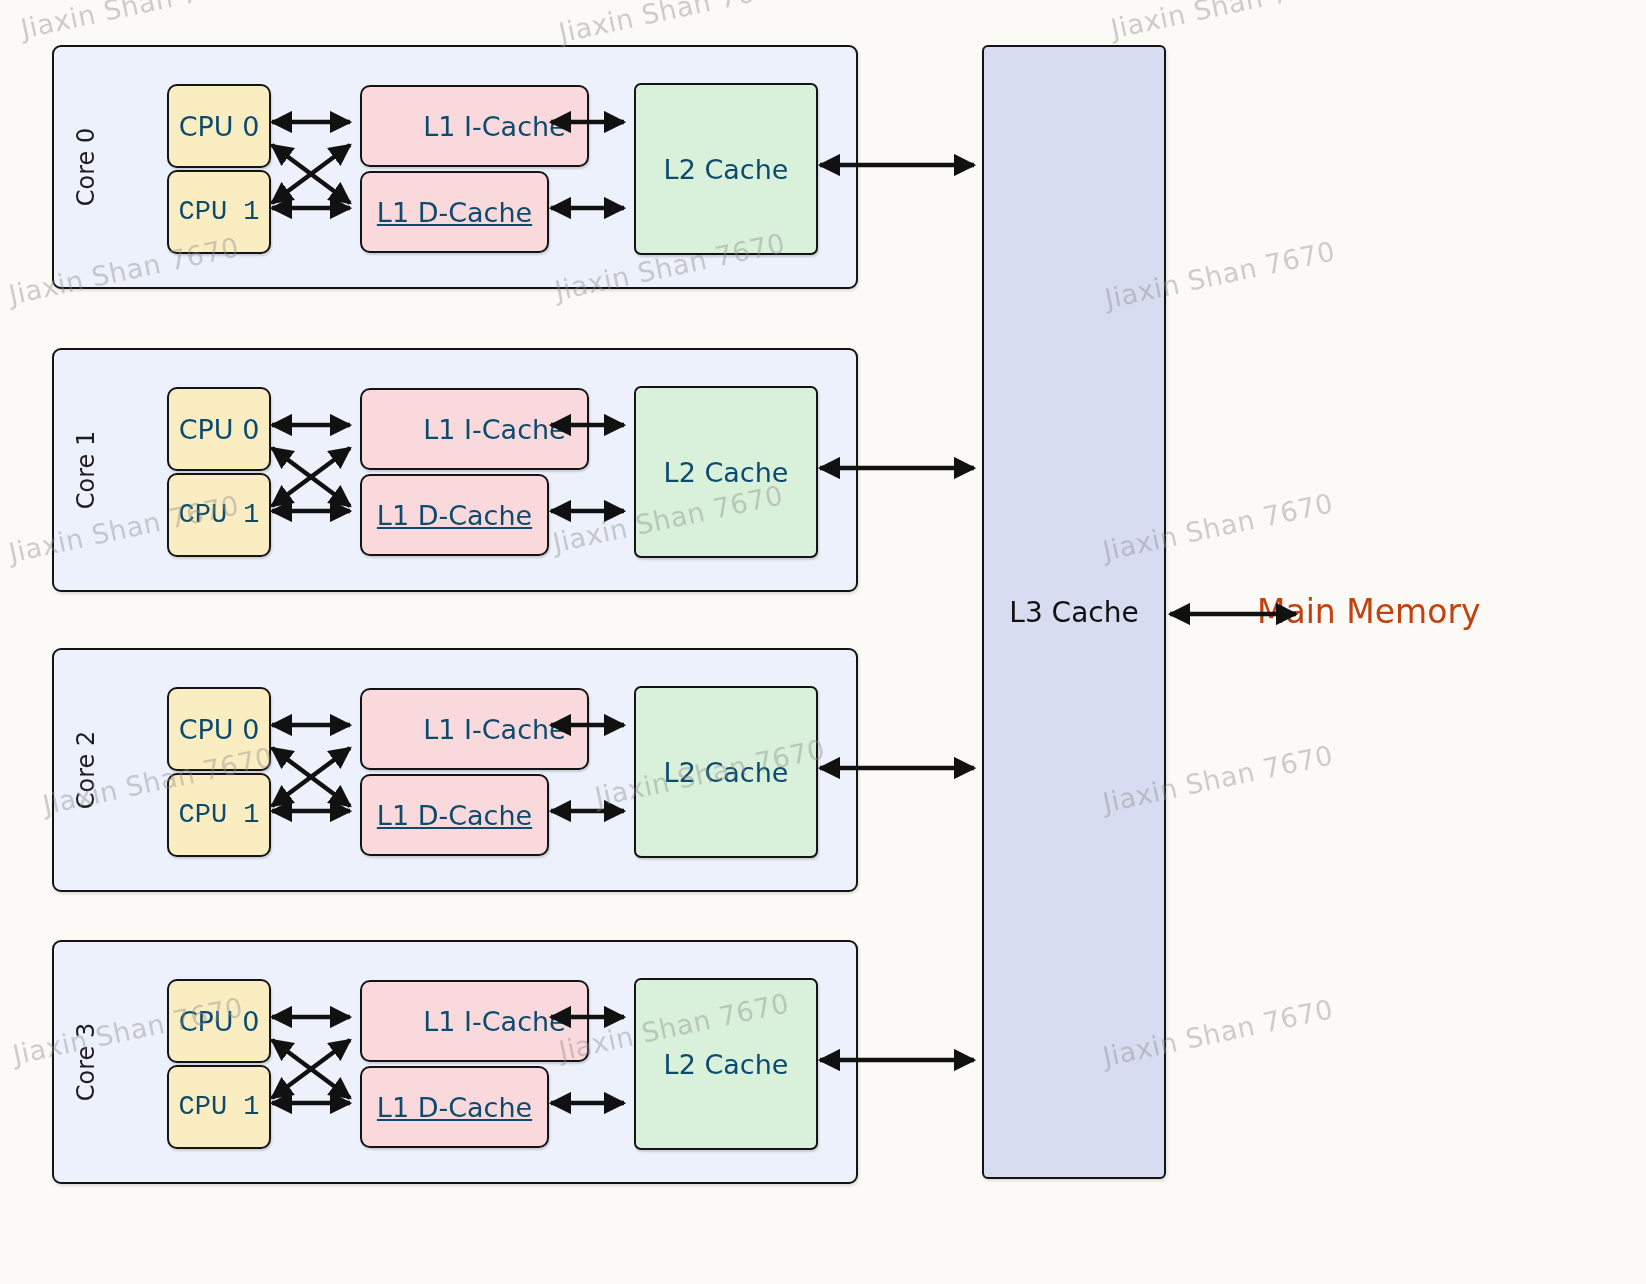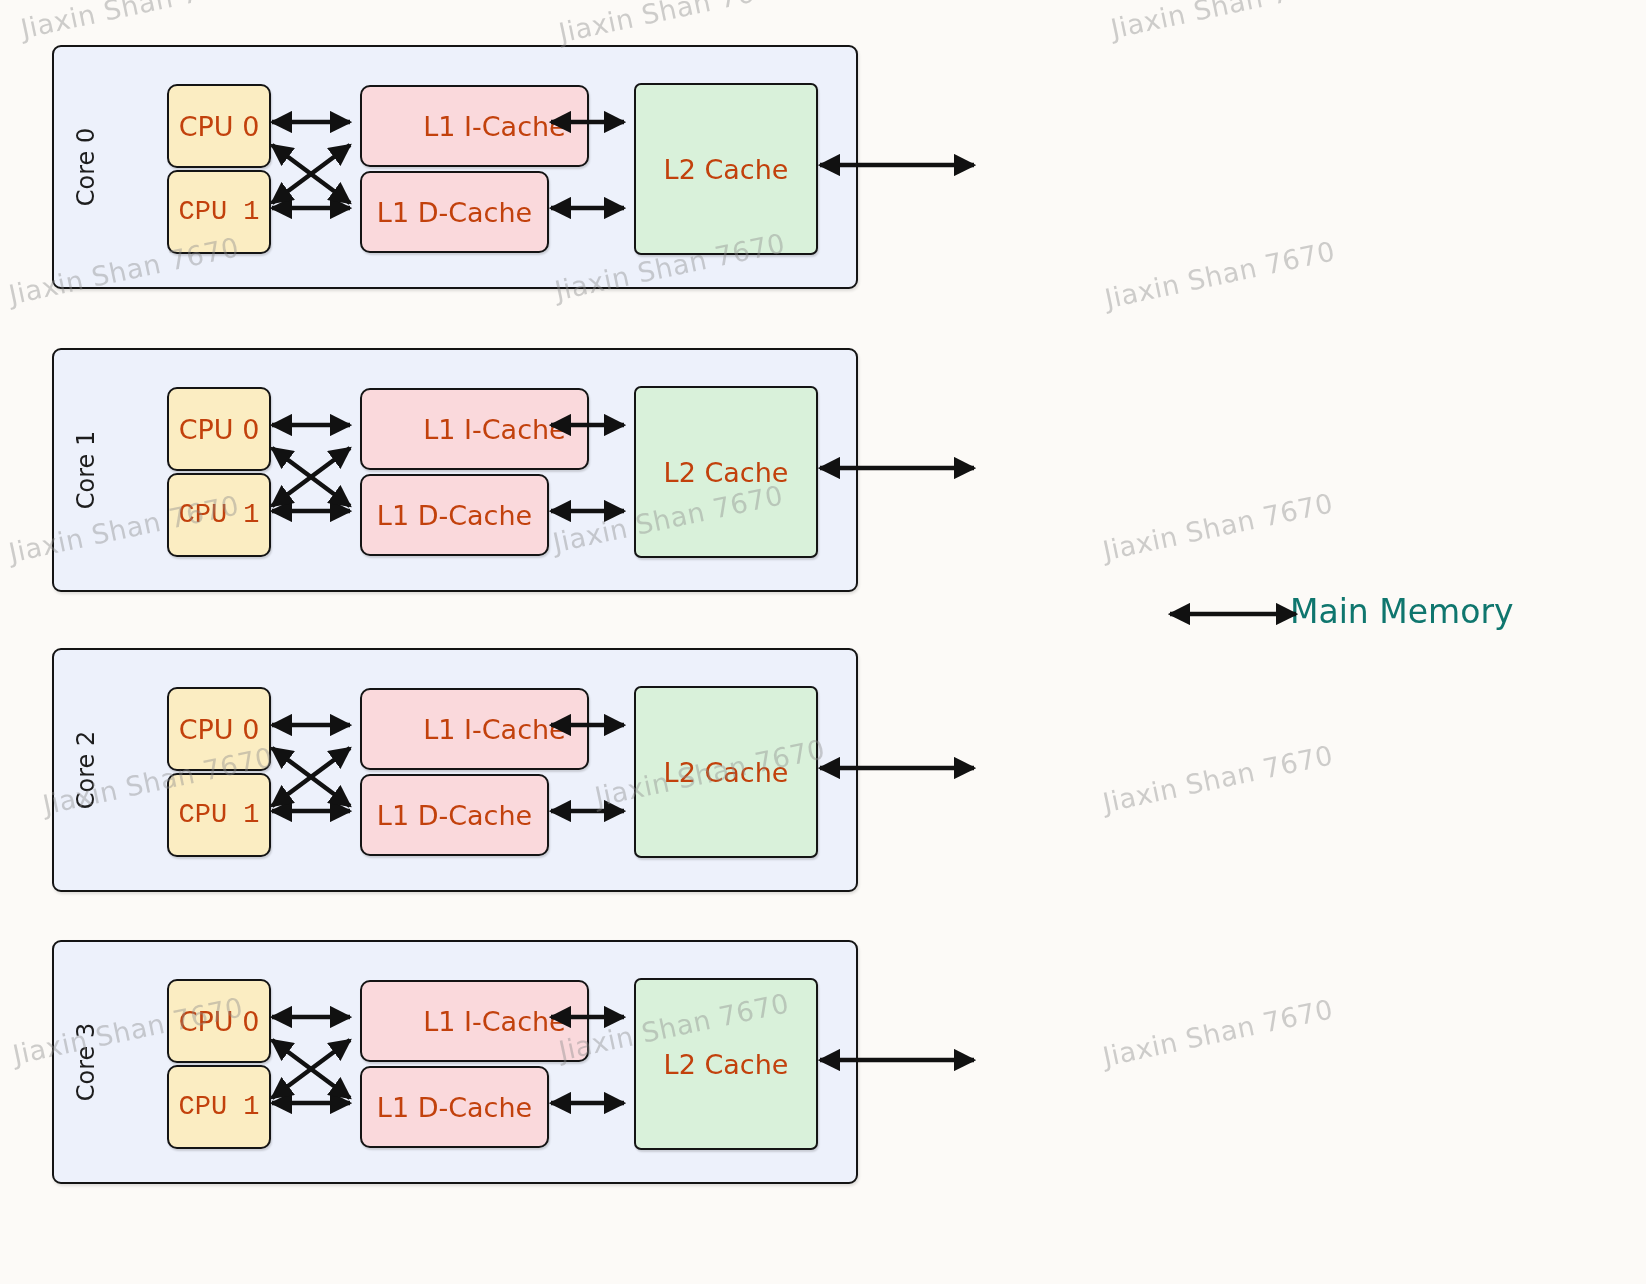--- a/index.html
+++ b/index.html
@@ -19,40 +19,40 @@
   }
   .core-label-wrap{
     position:absolute;left:6px;top:0;bottom:0;width:52px;
     display:flex;align-items:center;justify-content:center;
   }
   .core-label{
     transform:rotate(-90deg);white-space:nowrap;font-size:24px;color:#1d1d1d;
   }
   .box{
     position:absolute;display:flex;align-items:center;justify-content:center;
-    border:2.5px solid #141414;font-size:27px;color:#c2410c;
+    border:2.5px solid #141414;font-size:27px;color:#0c4a6e;
     box-shadow:1px 2px 2px rgba(0,0,0,0.15);text-align:center;
   }
   .cpu{left:113px;width:100px;height:80px;border-radius:10px;background:#fbedc2;}
   .cpu-top{top:37px;}
   .cpu-bot{top:123px;font-family:Liberation Mono, monospace;}
   .l1{left:306px;width:185px;height:78px;border-radius:10px;background:#fad9dc;}
   .l1i{top:38px;padding-left:40px;}
-  .l1d{top:124px;}
+  .l1d{top:124px;text-decoration:underline;}
   .l2{left:580px;top:36px;width:180px;height:168px;border-radius:7px;background:#d9f1da;}
   
   .l3{
     position:absolute;left:982px;top:45px;width:180px;height:1130px;
     background:#d8dcf0;border:2.5px solid #141414;border-radius:6px;
     display:flex;align-items:center;justify-content:center;font-size:28px;
     box-shadow:1px 2px 3px rgba(0,0,0,0.12);z-index:1;
   }
   
   .main-memory{
-    position:absolute;left:1290px;top:592px;font-size:33px;color:#0f766e;z-index:1;white-space:nowrap;
+    position:absolute;left:1257px;top:592px;font-size:33px;color:#c2410c;z-index:1;white-space:nowrap;
   }
   
   .wm{
     position:absolute;transform:rotate(-12deg);transform-origin:left top;
     font-size:27px;letter-spacing:0.5px;color:rgba(140,140,140,0.42);
     white-space:nowrap;z-index:6;pointer-events:none;
   }
 </style>
 </head>
 <body>
@@ -133,20 +133,21 @@
     <div class="core-label-wrap">
       <span class="core-label">Core 3</span>
     </div>
     <div class="box cpu cpu-top">CPU 0</div>
     <div class="box cpu cpu-bot">CPU 1</div>
     <div class="box l1 l1i">L1 I-Cache</div>
     <div class="box l1 l1d">L1 D-Cache</div>
     <div class="box l2">L2 Cache</div>
   </div>
 
+  <div class="l3">L3 Cache</div>
 
   <div class="main-memory">Main Memory</div>
 
   <div id="wm-layer">
       <span class="wm" style="left: 18px; top: 14px;">Jiaxin Shan 7670</span>
       <span class="wm" style="left: 556px; top: 18px;">Jiaxin Shan 7670</span>
       <span class="wm" style="left: 1108px; top: 14px;">Jiaxin Shan 7670</span>
       <span class="wm" style="left: 6px; top: 280px;">Jiaxin Shan 7670</span>
       <span class="wm" style="left: 552px; top: 276px;">Jiaxin Shan 7670</span>
       <span class="wm" style="left: 1102px; top: 284px;">Jiaxin Shan 7670</span>

